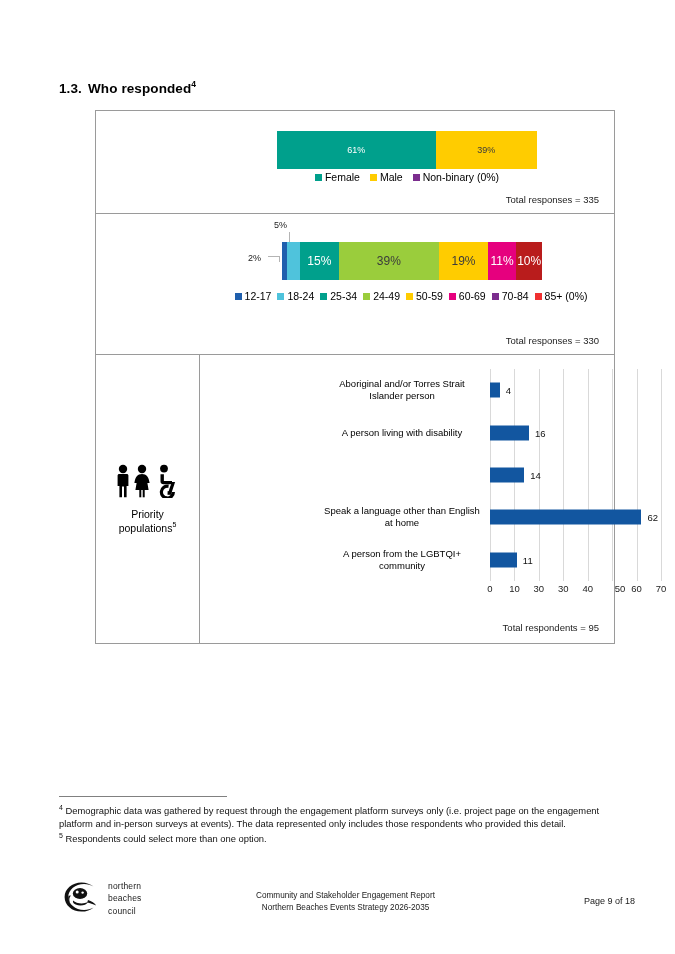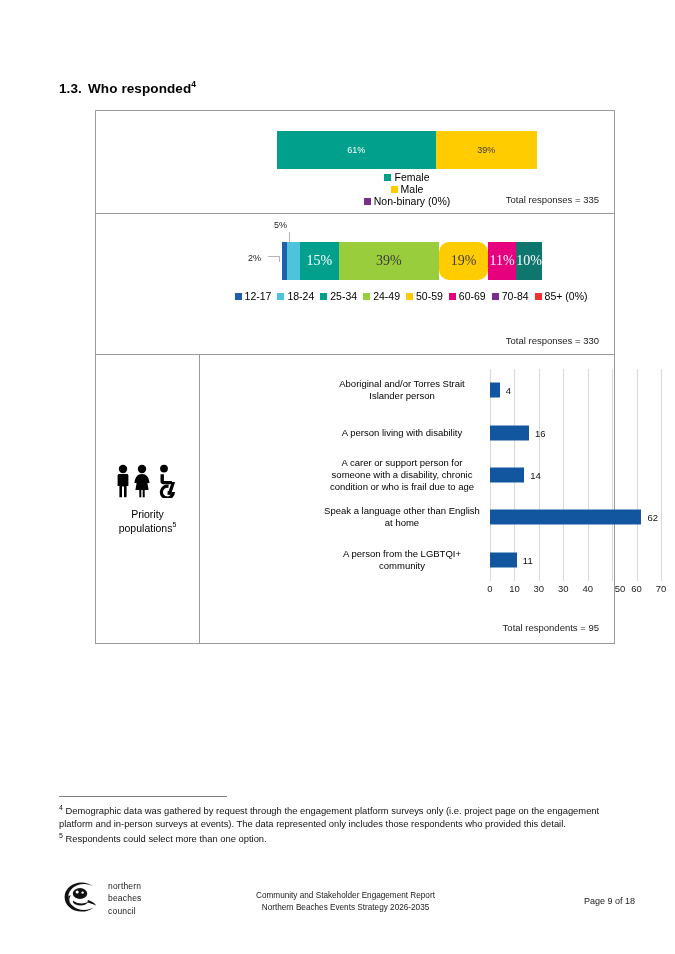--- a/index.html
+++ b/index.html
@@ -99,21 +99,21 @@
     display: inline-flex;
     align-items: center;
     margin: 0 5px;
   }
   .legend-swatch {
     width: 7px;
     height: 7px;
     margin-right: 3px;
     display: inline-block;
   }
-  .gender-legend { left: 181px; top: 60px; width: 260px; flex-direction: column; }
+  .gender-legend { left: 181px; top: 60px; width: 260px; }
 
   .total-note {
     position: absolute;
     right: 15px;
     font-size: 9.5px;
     color: #222;
   }
   .gender-total { bottom: 8px; }
 
   
@@ -122,25 +122,24 @@
     left: 186px;
     top: 28px;
     width: 260px;
     height: 38px;
     display: flex;
   }
   .abar-seg {
     display: flex;
     align-items: center;
     justify-content: center;
-    font-size: 14px;
+    font-size: 12px;
     color: #ffffff;
     height: 100%;
     overflow: hidden;
-    font-family: Liberation Serif, serif;
   }
   .abar-seg.dark-text { color: #3b3b3b; }
 
   .callout-5 {
     position: absolute;
     left: 178px;
     top: 6px;
     font-size: 9px;
     color: #222;
   }
@@ -344,23 +343,23 @@
       <div class="callout-5-line"></div>
       <div class="callout-2">2%</div>
       <div class="callout-2-line"></div>
       <div class="callout-2-line2"></div>
 
       <div class="age-bar-wrap">
           <div class="abar-seg" style="width: 2%; background: rgb(31, 95, 173);"></div>
           <div class="abar-seg" style="width: 5%; background: rgb(79, 195, 220);"></div>
           <div class="abar-seg" style="width: 15%; background: rgb(0, 160, 140);">15%</div>
           <div class="abar-seg dark-text" style="width: 39%; background: rgb(154, 205, 60);">39%</div>
-          <div class="abar-seg dark-text" style="width: 19%; background: rgb(255, 204, 0); border-radius: 10px;">19%</div>
+          <div class="abar-seg dark-text" style="width: 19%; background: rgb(255, 204, 0);">19%</div>
           <div class="abar-seg" style="width: 11%; background: rgb(230, 0, 126);">11%</div>
-          <div class="abar-seg" style="width: 10%; background: #0f766e;">10%</div>
+          <div class="abar-seg" style="width: 10%; background: #b91c1c;">10%</div>
         </div>
 
       <div class="legend age-legend">
           <span class="legend-item">
             <span class="legend-swatch" style="background: rgb(31, 95, 173);"></span>
             <span>12-17</span>
           </span>
           <span class="legend-item">
             <span class="legend-swatch" style="background: rgb(79, 195, 220);"></span>
             <span>18-24</span>
@@ -435,21 +434,20 @@
               <div class="pp-label">Aboriginal and/or Torres Strait Islander person</div>
               <div class="pp-bar" style="width: 9.77143px; background: rgb(18, 86, 160);"></div>
               <div class="pp-value" style="left: 9.77143px;">4</div>
             </div>
             <div class="pp-row" style="top: 42.4px; height: 42.4px;">
               <div class="pp-label">A person living with disability</div>
               <div class="pp-bar" style="width: 39.0857px; background: rgb(18, 86, 160);"></div>
               <div class="pp-value" style="left: 39.0857px;">16</div>
             </div>
             <div class="pp-row" style="top: 84.8px; height: 42.4px;">
-              <div class="pp-label">A carer or support person for someone with a disability, chronic condition or who is frail due to age</div>
               <div class="pp-bar" style="width: 34.2px; background: rgb(18, 86, 160);"></div>
               <div class="pp-value" style="left: 34.2px;">14</div>
             </div>
             <div class="pp-row" style="top: 127.2px; height: 42.4px;">
               <div class="pp-label">Speak a language other than English at home</div>
               <div class="pp-bar" style="width: 151.457px; background: rgb(18, 86, 160);"></div>
               <div class="pp-value" style="left: 151.457px;">62</div>
             </div>
             <div class="pp-row" style="top: 169.6px; height: 42.4px;">
               <div class="pp-label">A person from the LGBTQI+ community</div>

